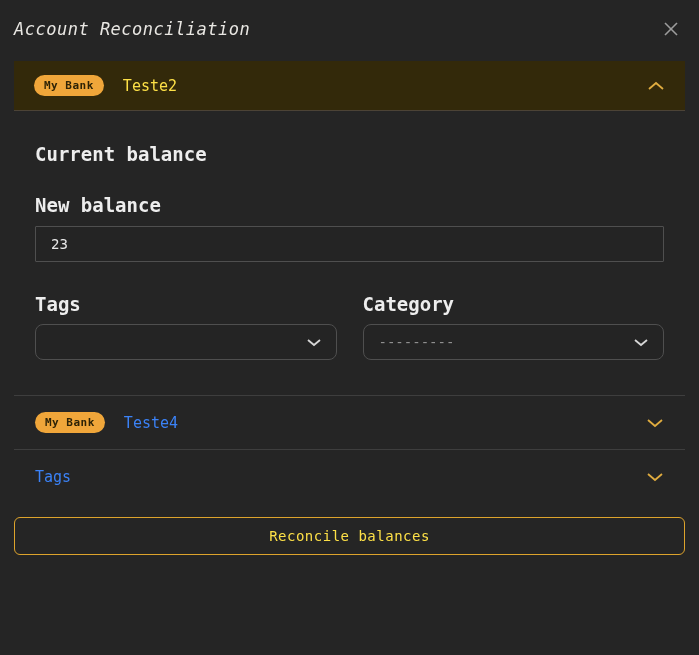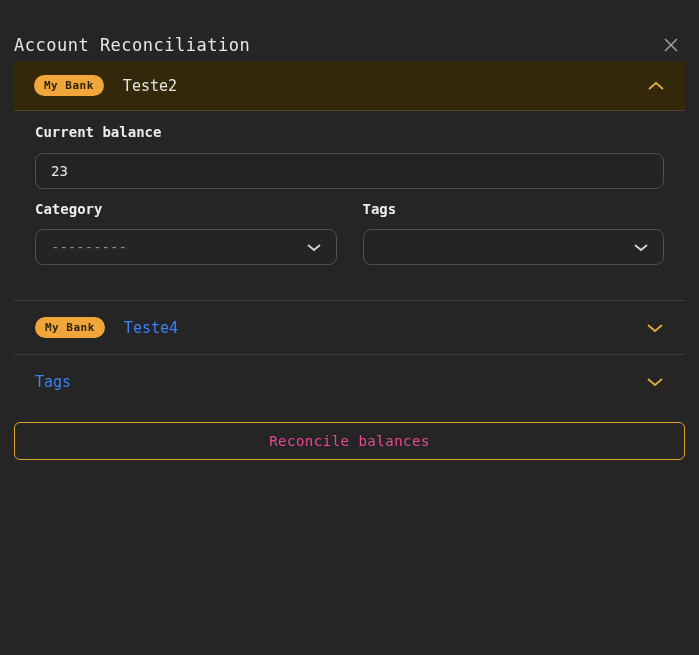--- a/index.html
+++ b/index.html
@@ -7,22 +7,22 @@
     width: 699px; height: 655px;
     background: #252525;
     font-family: "DejaVu Sans Mono", "Liberation Mono", monospace;
     overflow: hidden;
     position: relative;
   }
 
   
   .dialog-header {
     display: flex; justify-content: space-between; align-items: flex-start;
-    padding: 33px 16px 0 14px;
-    height: 43px; box-sizing: border-box;
+    padding: 17px 16px 0 14px;
+    height: 43px; box-sizing: border-box; font-style: italic;
   }
   .dialog-title {
     color: #e9e7e3; font-size: 17px; font-weight: normal;
     letter-spacing: 0.5px; line-height: 24px;
   }
   .close-btn {
     width: 24px; height: 24px; cursor: pointer;
     display: flex; align-items: center; justify-content: center;
   }
 
@@ -37,36 +37,36 @@
     padding: 0 20px; cursor: pointer;
   }
   .row-left { display: flex; align-items: center; gap: 19px; }
 
   .bank-badge {
     background: #f0a63a; color: #2e2306;
     font-size: 11px; font-weight: bold;
     padding: 4px 10px; border-radius: 11px;
     letter-spacing: 0.5px; white-space: nowrap;
   }
-  .acc-name-gold { color: #e5e5e5; font-size: 15px; }
+  .acc-name-gold { color: #fde047; font-size: 15px; }
   .acc-name-plain { color: #3b82f6; font-size: 15px; }
 
   
   .acc-body { padding: 1px 21px 35px 21px; }
   .field-label {
-    margin-top: 12px; font-size: 14px; font-weight: bold; color: #ededed;
+    margin-top: 34px; font-size: 19px; font-weight: bold; color: #ededed;
     line-height: 17px;
   }
   .field-value { margin-top: 14px; font-size: 14px; color: #cbcbcb; line-height: 17px; }
 
   .text-input {
     margin-top: 12px; display: block;
     width: 100%; height: 36px; box-sizing: border-box;
     background: #242424; color: #e8e8e8;
-    border: 1px solid #4f4f4f; border-radius: 8px;
+    border: 1px solid #4f4f4f; border-radius: 1px;
     padding: 0 15px; font-size: 14px;
     font-family: "DejaVu Sans Mono", "Liberation Mono", monospace;
     outline: none;
   }
 
   .two-col { display: grid; grid-template-columns: 1fr 1fr; column-gap: 26px; }
   .select-box {
     margin-top: 11px; height: 36px; box-sizing: border-box;
     background: #242424;
     border: 1px solid #4f4f4f; border-radius: 8px;
@@ -82,21 +82,21 @@
     padding: 0 21px; cursor: pointer;
     border-top: 1px solid #3e3e3e;
   }
 
   
   .footer { margin: 14px 14px 0 14px; }
   .reconcile-btn {
     width: 100%; height: 38px; box-sizing: border-box;
     background: transparent;
     border: 1px solid #dda32c; border-radius: 6px;
-    color: #ec4899; font-size: 14px;
+    color: #fde047; font-size: 14px;
     font-family: "DejaVu Sans Mono", "Liberation Mono", monospace;
     cursor: pointer; letter-spacing: 0.5px;
   }
 
   .icon-svg { display: block; }
 </style>
 </head>
 <body>
 
 <div class="dialog-header">
@@ -122,38 +122,39 @@
       <svg class="icon-svg" width="18" height="10" viewBox="0 0 18 10">
         <polyline points="2,8 9,2 16,8" fill="none" stroke="#e0ac3f" stroke-width="1.8"></polyline>
       </svg>
     </span>
   </div>
 
   <div class="acc-body">
 
     <div class="field-label">Current balance</div>
 
+    <div class="field-label">New balance</div>
     <input class="text-input" type="text" value="23" style="">
 
     <div class="two-col">
       <div>
-        <div class="field-label">Category</div>
+        <div class="field-label">Tags</div>
         <div class="select-box">
-          <span class="select-text">---------</span>
+          <span class="select-text"></span>
           <span>
             <svg class="icon-svg" width="16" height="9" viewBox="0 0 16 9">
               <polyline points="2,2 8,7 14,2" fill="none" stroke="#d6d6d6" stroke-width="1.8"></polyline>
             </svg>
           </span>
         </div>
       </div>
       <div>
-        <div class="field-label">Tags</div>
+        <div class="field-label">Category</div>
         <div class="select-box">
-          <span class="select-text"></span>
+          <span class="select-text">---------</span>
           <span>
             <svg class="icon-svg" width="16" height="9" viewBox="0 0 16 9">
               <polyline points="2,2 8,7 14,2" fill="none" stroke="#d6d6d6" stroke-width="1.8"></polyline>
             </svg>
           </span>
         </div>
       </div>
     </div>
 
 

